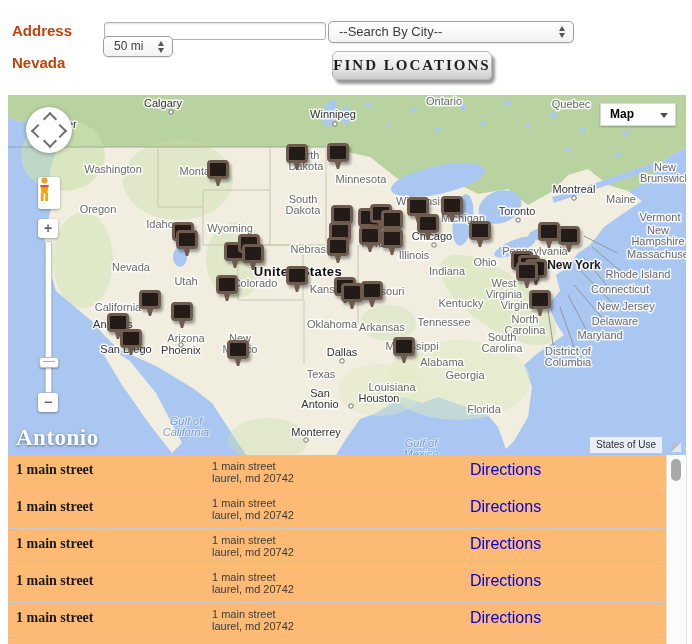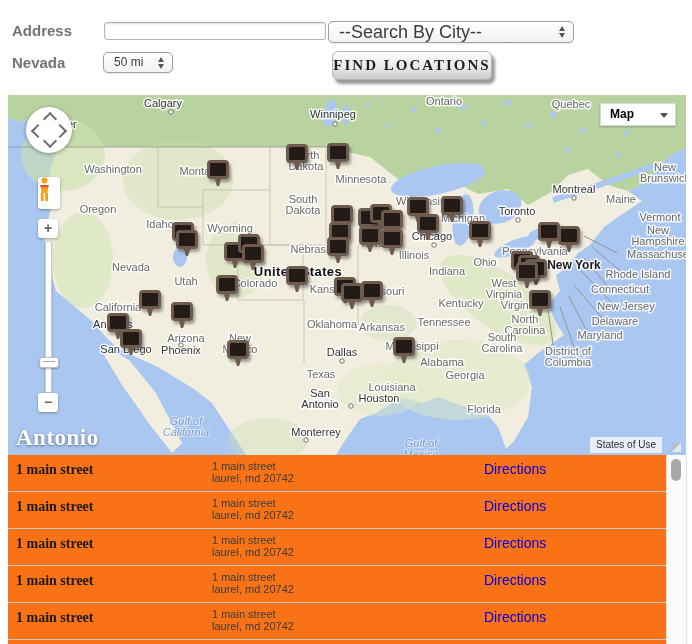--- a/index.html
+++ b/index.html
@@ -1,35 +1,35 @@
 <!DOCTYPE html>
 <html><head>
 <meta charset="utf-8">
 <style>
   html,body{margin:0;padding:0;}
   body{
     width:692px;height:644px;position:relative;overflow:hidden;background:#fff;
     font-family:"Liberation Sans",sans-serif;
   }
   
-  .form-label{position:absolute;font-size:15px;font-weight:bold;color:#737373;}
+  .form-label{position:absolute;font-size:15px;font-weight:bold;color:#c2410c;}
   #address-label{left:12px;top:22px;}
   #radius-label{left:12px;top:54px;}
   #address-input{
     position:absolute;left:104px;top:22px;width:212px;height:16px;
     border:1px solid #b3b3b3;border-radius:3px;
     box-shadow:inset 0 1px 2px rgba(0,0,0,.14);outline:none;font-size:12px;padding:0 4px;
   }
   .fake-select{
     position:absolute;background:linear-gradient(180deg,#ffffff,#f2f2f2);
     border:1px solid #9e9e9e;border-radius:5px;color:#3c3c3c;
     box-shadow:0 1px 1px rgba(0,0,0,.08);cursor:default;
   }
-  #city-select{left:328px;top:21px;width:244px;height:20px;font-size:18px;line-height:20px;}
-  #radius-select{left:103px;top:52px;width:68px;height:19px;font-size:12px;line-height:19px;}
+  #city-select{left:328px;top:21px;width:244px;height:20px;font-size:13px;line-height:20px;}
+  #radius-select{left:103px;top:36px;width:68px;height:19px;font-size:12px;line-height:19px;}
   .fake-select .sel-text{padding-left:10px;display:block;overflow:hidden;white-space:nowrap;}
   .stepper{position:absolute;right:7px;top:50%;margin-top:-6px;width:7px;height:12px;}
   .stepper .tri-up{position:absolute;top:0;left:0;width:0;height:0;
     border-left:3.5px solid transparent;border-right:3.5px solid transparent;border-bottom:5px solid #555;}
   .stepper .tri-down{position:absolute;bottom:0;left:0;width:0;height:0;
     border-left:3.5px solid transparent;border-right:3.5px solid transparent;border-top:5px solid #555;}
   #find-button{
     position:absolute;left:332px;top:51px;width:158px;height:27px;
     background:linear-gradient(180deg,#fdfdfd 0%,#e9e9e9 55%,#cccccc 100%);
     border:1px solid #b5b5b5;border-radius:6px;
@@ -81,26 +81,26 @@
   .map-type .mt-label{font-size:12px;font-weight:bold;color:#000;line-height:21px;padding-left:9px;}
   .map-type .mt-arrow{position:absolute;right:7px;top:9px;width:0;height:0;
     border-left:4px solid transparent;border-right:4px solid transparent;border-top:5px solid #4d4d4d;}
   .attr-bar{position:absolute;right:24px;bottom:2px;height:16px;display:flex;gap:2px;
     font-size:10px;color:#2e2e2e;}
   .attr-bar span{background:rgba(250,250,250,.78);padding:1px 6px;line-height:14px;white-space:nowrap;}
   .attr-terms{cursor:pointer;}
   .map-corner-icon{position:absolute;right:5px;bottom:3px;width:9px;height:9px;
     background:linear-gradient(135deg,#bdbdbd 0%,#bdbdbd 45%,#efefef 46%,#efefef 100%);opacity:.8;}
   
-  #location-rows{position:absolute;left:8px;top:455px;width:658px;height:189px;overflow:hidden;background:#f97316;}
+  #location-rows{position:absolute;left:8px;top:455px;width:658px;height:189px;overflow:hidden;background:#fdba74;}
   .loc-row{position:relative;height:36px;border-bottom:1px solid #c9c9c9;}
   .loc-title{position:absolute;left:8px;top:7px;font-family:"Liberation Serif",serif;
     font-size:14px;font-weight:bold;color:#1a1a1a;}
   .loc-addr{position:absolute;left:204px;top:5px;font-size:11px;color:#3c3c3c;line-height:12px;}
-  .loc-link{position:absolute;left:476px;top:6px;font-size:14px;color:#0000dd;text-decoration:none;cursor:pointer;}
+  .loc-link{position:absolute;left:462px;top:6px;font-size:16px;color:#0000dd;text-decoration:none;cursor:pointer;}
   .list-scrollbar{position:absolute;left:666px;top:455px;width:19px;height:189px;background:#fbfbfb;
     border-left:1px solid #e2e2e2;border-right:1px solid #e2e2e2;}
   .list-scroll-thumb{position:absolute;left:4px;top:4px;width:10px;height:22px;background:#a8a8a8;border-radius:6px;}
 </style>
 </head>
 <body>
 
 <div class="form-label" id="address-label">Address</div>
 <input id="address-input" type="text" value="" style="">
 <div class="fake-select" id="city-select">

